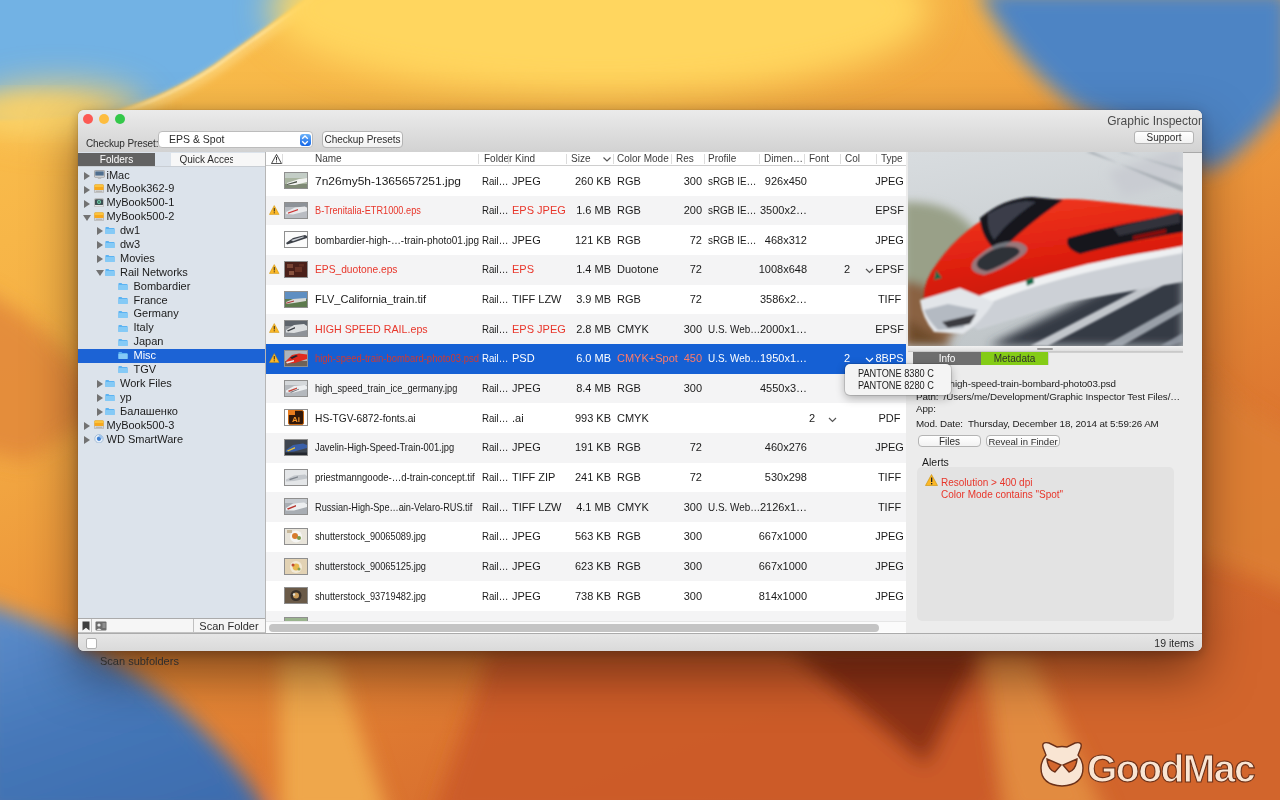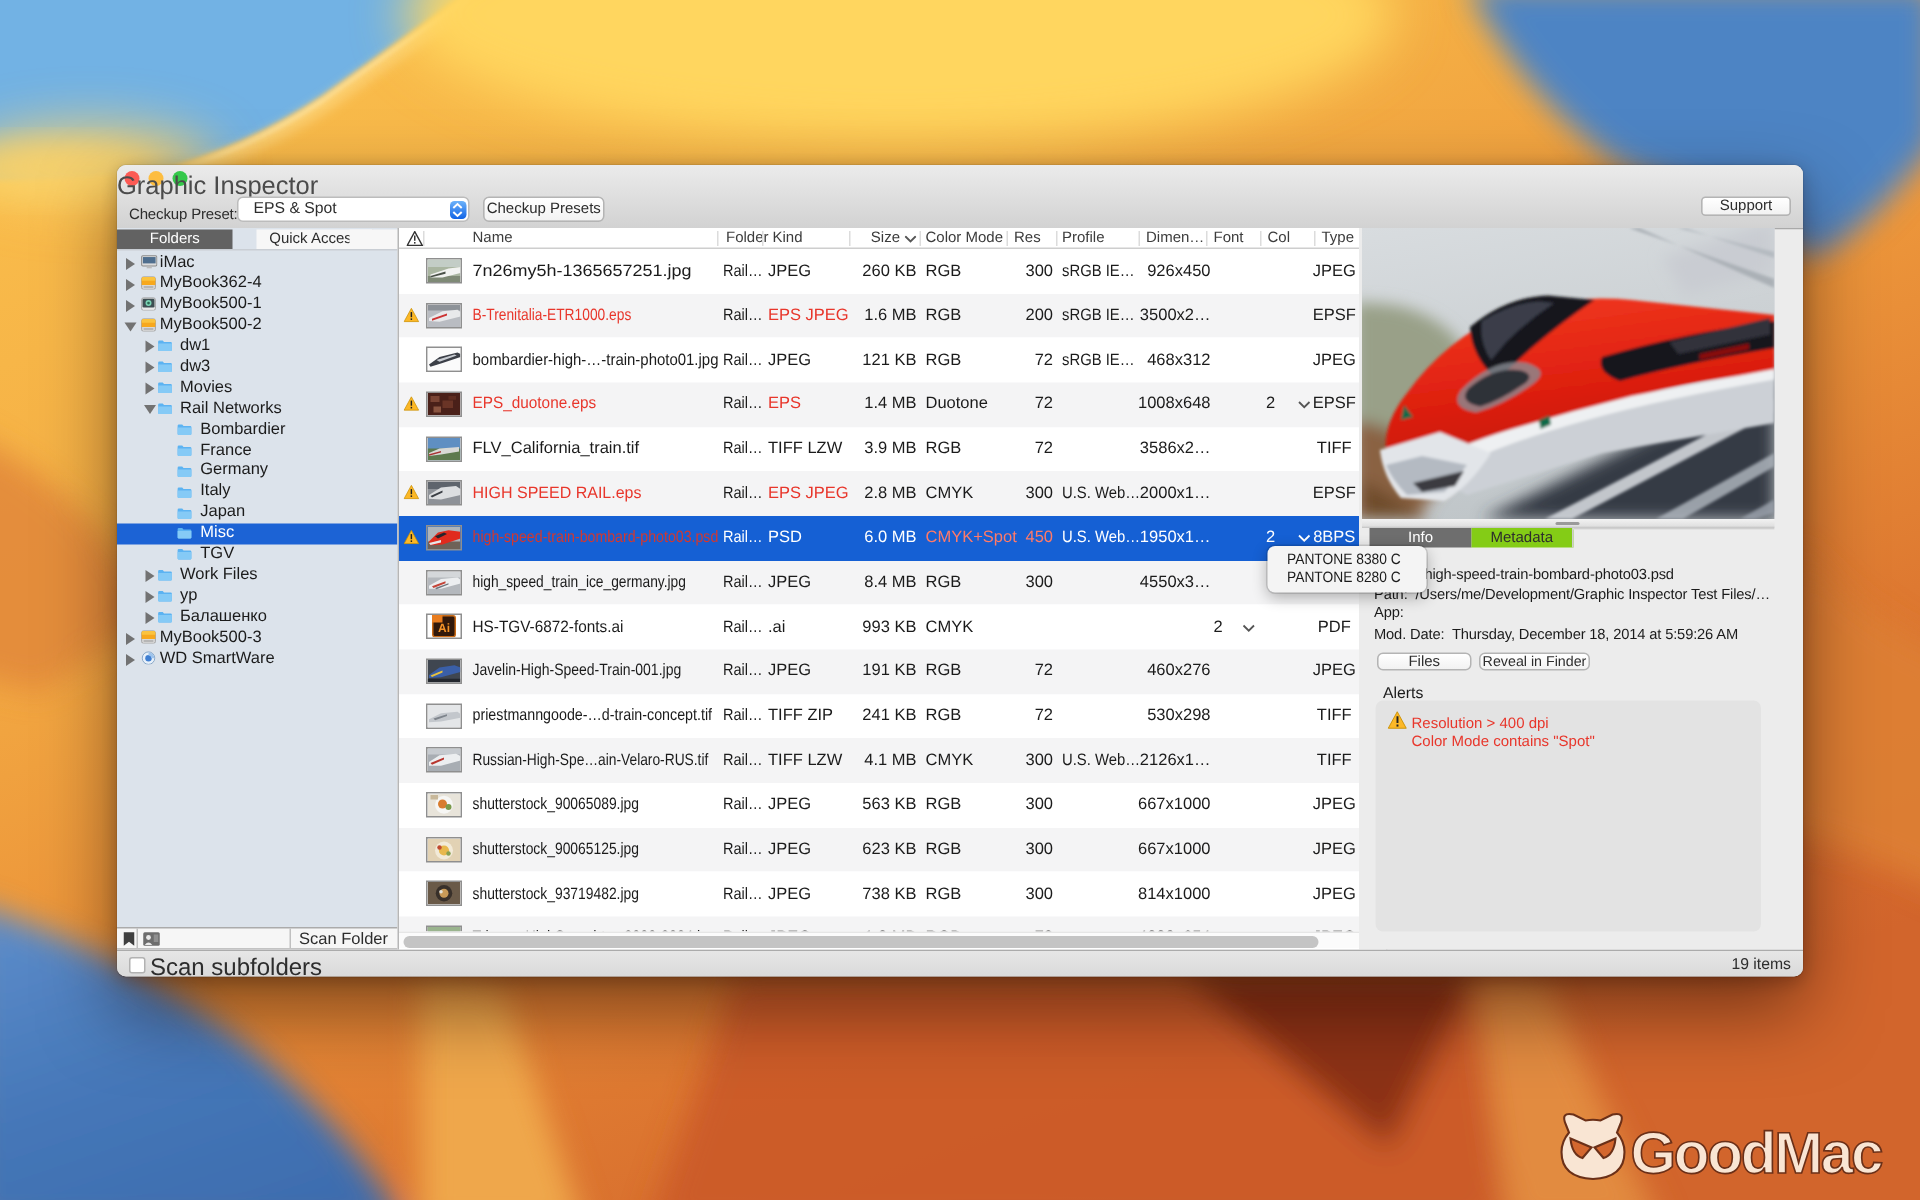--- a/index.html
+++ b/index.html
@@ -5,21 +5,21 @@
 body{font-family:"Liberation Sans",sans-serif;position:relative;background:#e8953c;}
 .abs{position:absolute;}
 #wall{left:0;top:0;width:1280px;height:800px;}
 
 #win{left:78px;top:110px;width:1124px;height:541px;border-radius:6px;background:#ececec;box-shadow:0 22px 50px rgba(25,5,0,.5),0 3px 12px rgba(25,5,0,.25),0 0 1px rgba(0,0,0,.4);}
 #chrome{left:0;top:0;width:1124px;height:42px;border-radius:6px 6px 0 0;background:linear-gradient(#ebebeb,#d2d2d2);border-bottom:1px solid #a9a9a9;}
 .tl{width:10px;height:10px;border-radius:50%;top:4px;}
 #tl-r{left:5px;background:#fc5a54;}
 #tl-y{left:21px;background:#fdbd40;}
 #tl-g{left:37px;background:#34c84a;}
-#title{left:0;right:0;top:3.5px;text-align:left;font-size:17px;color:#4b4b4b;}
+#title{left:0;right:0;top:3.5px;text-align:right;font-size:12px;color:#4b4b4b;}
 #tb-label{left:8px;top:27.5px;font-size:10px;color:#2d2d2d;letter-spacing:-0.1px;}
 #dropdown{left:80px;top:21px;width:155px;height:17px;background:#fff;border:1px solid #bcbcbc;border-radius:4px;box-sizing:border-box;font-size:10.5px;color:#2d2d2d;line-height:15px;padding-left:10px;}
 #dd-cap{right:1.5px;top:1.5px;width:11px;height:12px;border-radius:3px;background:linear-gradient(#6db3fa,#1063e6);}
 #dd-cap svg{position:absolute;left:0.5px;top:0;}
 .btn{background:linear-gradient(#ffffff,#f2f2f2);border:1px solid #b4b4b4;border-radius:4px;box-sizing:border-box;font-size:11px;color:#2d2d2d;text-align:center;}
 #btn-presets{left:244px;top:21px;width:81px;height:17px;line-height:15px;white-space:nowrap;font-size:10px;}
 #btn-support{left:1056px;top:21px;width:60px;height:13px;line-height:12px;border-radius:3px;font-size:10px;}
 
 #sidebar{left:0;top:42px;width:187px;height:481px;background:#dce3eb;}
 #tablearea{left:187px;top:42px;width:660px;height:481px;background:#fff;border-left:1px solid #b6b6b6;border-right:1px solid #b6b6b6;box-sizing:border-box;}
@@ -85,21 +85,21 @@
 #btn-reveal{left:80px;top:283px;width:74px;height:12px;line-height:11px;font-size:9.5px;white-space:nowrap;}
 #alerts-label{left:16px;top:304px;font-size:10.5px;color:#1b1b1b;}
 #alertbox{left:11px;top:315px;width:257px;height:154px;background:#e3e3e3;border-radius:5px;}
 #alertbox .atxt{position:absolute;left:24px;top:10px;font-size:10px;color:#e8362b;line-height:11.5px;}
 #items{right:8px;top:3px;font-size:10.5px;color:#2d2d2d;}
 
 #popup{left:845px;top:364px;width:106px;height:31px;background:#f4f4f4;border-radius:5px;box-shadow:0 3px 10px rgba(0,0,0,.3),0 0 0 1px rgba(0,0,0,.12);font-size:10px;color:#1b1b1b;z-index:50;}
 #popup div{position:absolute;left:13px;transform:scaleX(0.92);transform-origin:0 50%;white-space:nowrap;}
 
 #cb{left:8px;top:4px;width:9px;height:9px;background:#fff;border:1px solid #b2b2b2;border-radius:2px;}
-#cb-label{left:22px;top:3px;font-size:16px;color:#2d2d2d;}
+#cb-label{left:22px;top:21px;font-size:11px;color:#2d2d2d;}
 #logo{left:1036px;top:740px;}
 </style></head>
 <body>
 <div class="abs" id="wall"><svg width="1280" height="800" viewBox="0 0 1280 800">
 <defs>
 <filter id="b18" x="-30%" y="-30%" width="160%" height="160%">
           <feGaussianBlur stdDeviation="17"></feGaussianBlur>
         </filter>
 <filter id="b10" x="-30%" y="-30%" width="160%" height="160%">
           <feGaussianBlur stdDeviation="10"></feGaussianBlur>
@@ -188,21 +188,21 @@
           <span class="txt" style="left:28.5px">iMac</span>
         </div>
 <div class="trow">
           <div class="tri r" style="left:6px"></div>
           <svg style="position:absolute;left:15.5px;top:1.5px" width="10" height="9.5" viewBox="0 0 12 11">
             <rect x="0.5" y="0.5" width="11" height="10" rx="1.5" fill="#d8d8d8" stroke="#9a9a9a" stroke-width="0.7"></rect>
             <path d="M0.5 2 Q0.5 0.5 2 0.5 L10 0.5 Q11.5 0.5 11.5 2 L11.5 7 L0.5 7 Z" fill="#f7a81d"></path>
             <path d="M0.5 2 Q0.5 0.5 2 0.5 L10 0.5 Q11.5 0.5 11.5 2 L11.5 3.5 L0.5 3.5 Z" fill="#fbc33e"></path>
             <rect x="2" y="8" width="8" height="1.2" rx="0.6" fill="#aaa"></rect>
           </svg>
-          <span class="txt" style="left:28.5px">MyBook362-4</span>
+          <span class="txt" style="left:28.5px">MyBook362-9</span>
         </div>
 <div class="trow">
           <div class="tri r" style="left:6px"></div>
           <svg style="position:absolute;left:15.5px;top:1.5px" width="10" height="9.5" viewBox="0 0 12 11">
             <rect x="0.5" y="0.5" width="11" height="10" rx="1.5" fill="#e9e9e9" stroke="#9a9a9a" stroke-width="0.7"></rect>
             <rect x="1.2" y="1.2" width="9.6" height="7" rx="1" fill="#3e4e52"></rect>
             <circle cx="6" cy="4.6" r="2.4" fill="#79d2b2"></circle>
             <circle cx="6" cy="4.6" r="1.1" fill="#2c6a52"></circle>
           </svg>
           <span class="txt" style="left:28.5px">MyBook500-1</span>
@@ -360,21 +360,21 @@
   <div class="abs" id="tablearea">
     <div class="abs" id="thead">
         <svg style="position:absolute;left:5px;top:2px" width="11" height="10" viewBox="0 0 13 12">
           <path d="M6.5 0.5 L12.5 11.5 L0.5 11.5 Z" fill="none" stroke="#333" stroke-width="1.1"></path>
           <rect x="5.9" y="3.6" width="1.2" height="4.2" fill="#333"></rect>
           <rect x="5.9" y="8.8" width="1.2" height="1.3" fill="#333"></rect>
         </svg>
 <div class="hd" style="left:49px">Name</div>
 <div class="hd" style="left:218px">Folder</div>
 <div class="hd" style="left:249px">Kind</div>
-<div class="hd" style="left:305px;width:29px;text-align:right">Size</div>
+<div class="hd" style="left:305px;width:29px;text-align:left">Size</div>
 <svg class="hd" style="left:337px;top:5px" width="8" height="5">
           <path d="M0.5 0.5 L4 4 L7.5 0.5" stroke="#555" stroke-width="1.2" fill="none"></path>
         </svg>
 <div class="hd" style="left:351px">Color Mode</div>
 <div class="hd" style="left:410px">Res</div>
 <div class="hd" style="left:442px">Profile</div>
 <div class="hd" style="left:498px">Dimen…</div>
 <div class="hd" style="left:543px">Font</div>
 <div class="hd" style="left:579px">Col</div>
 <div class="hd" style="left:615px">Type</div>

